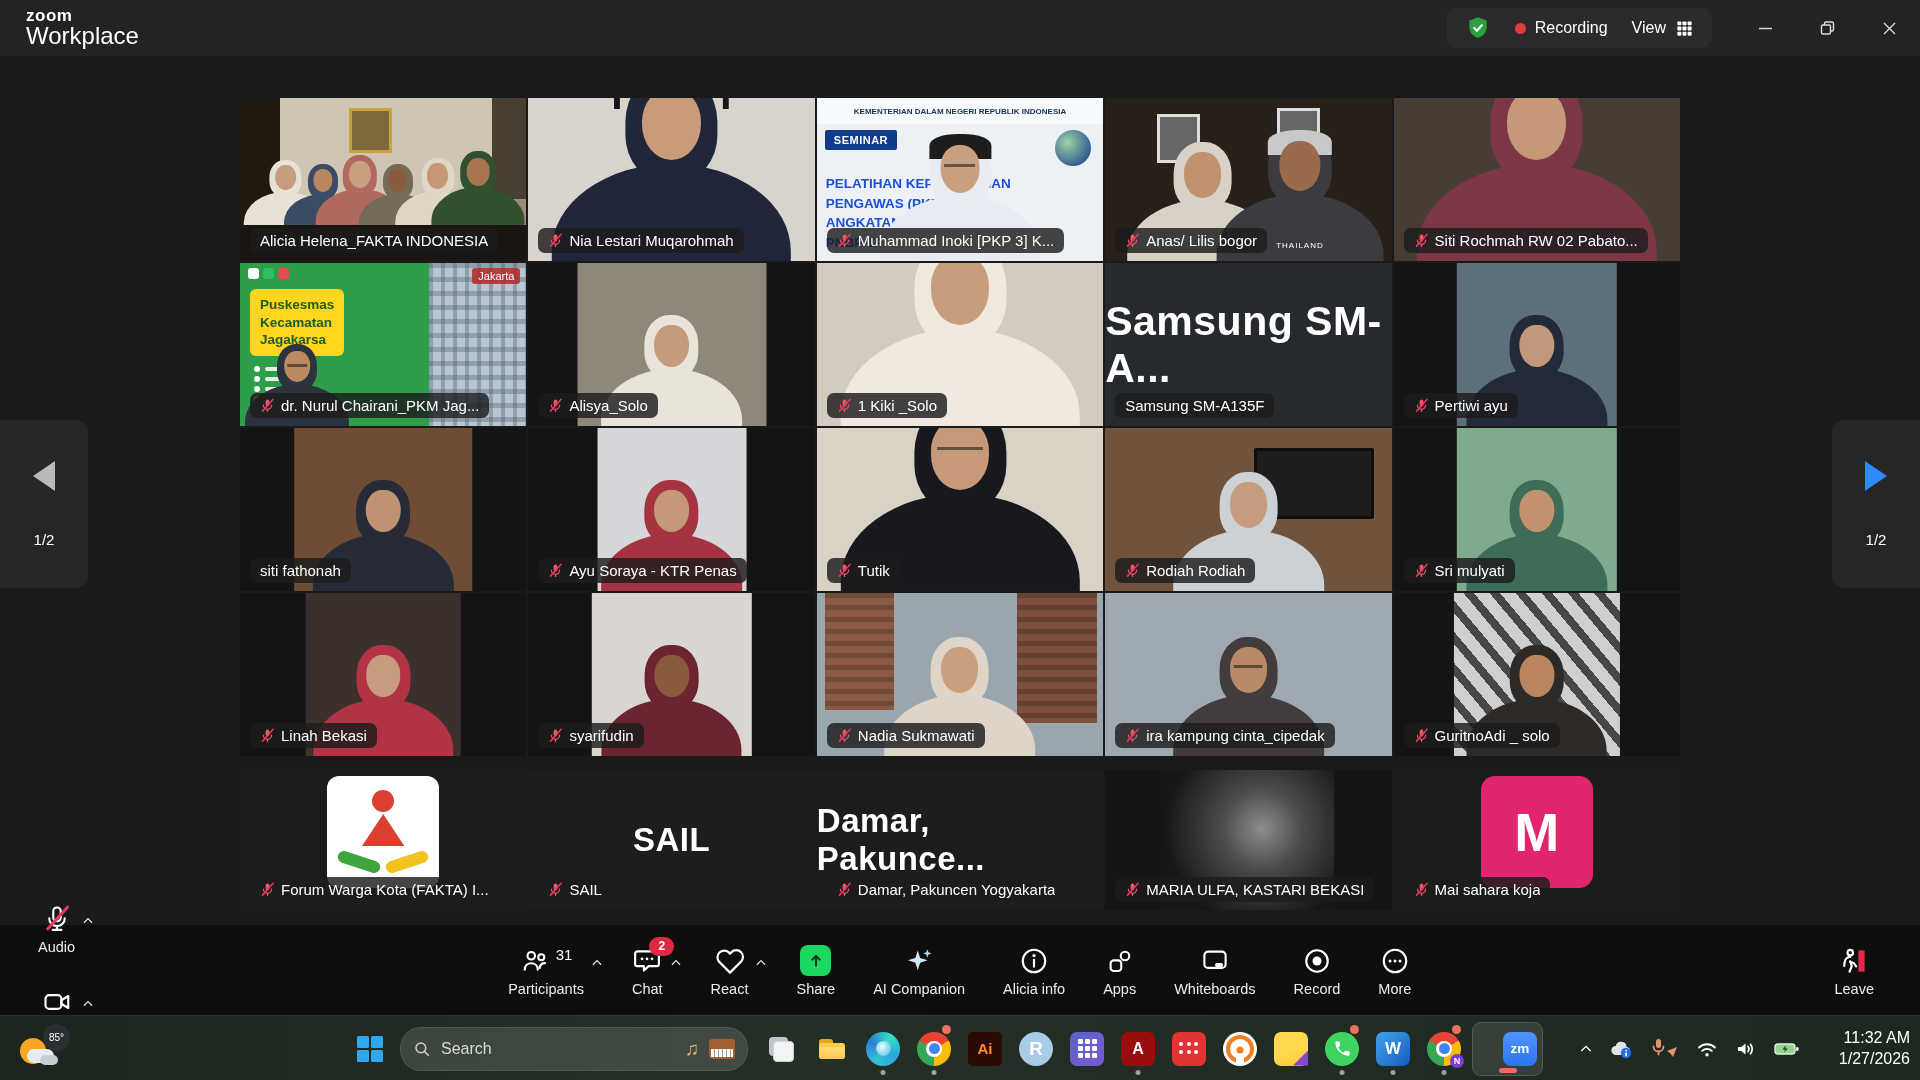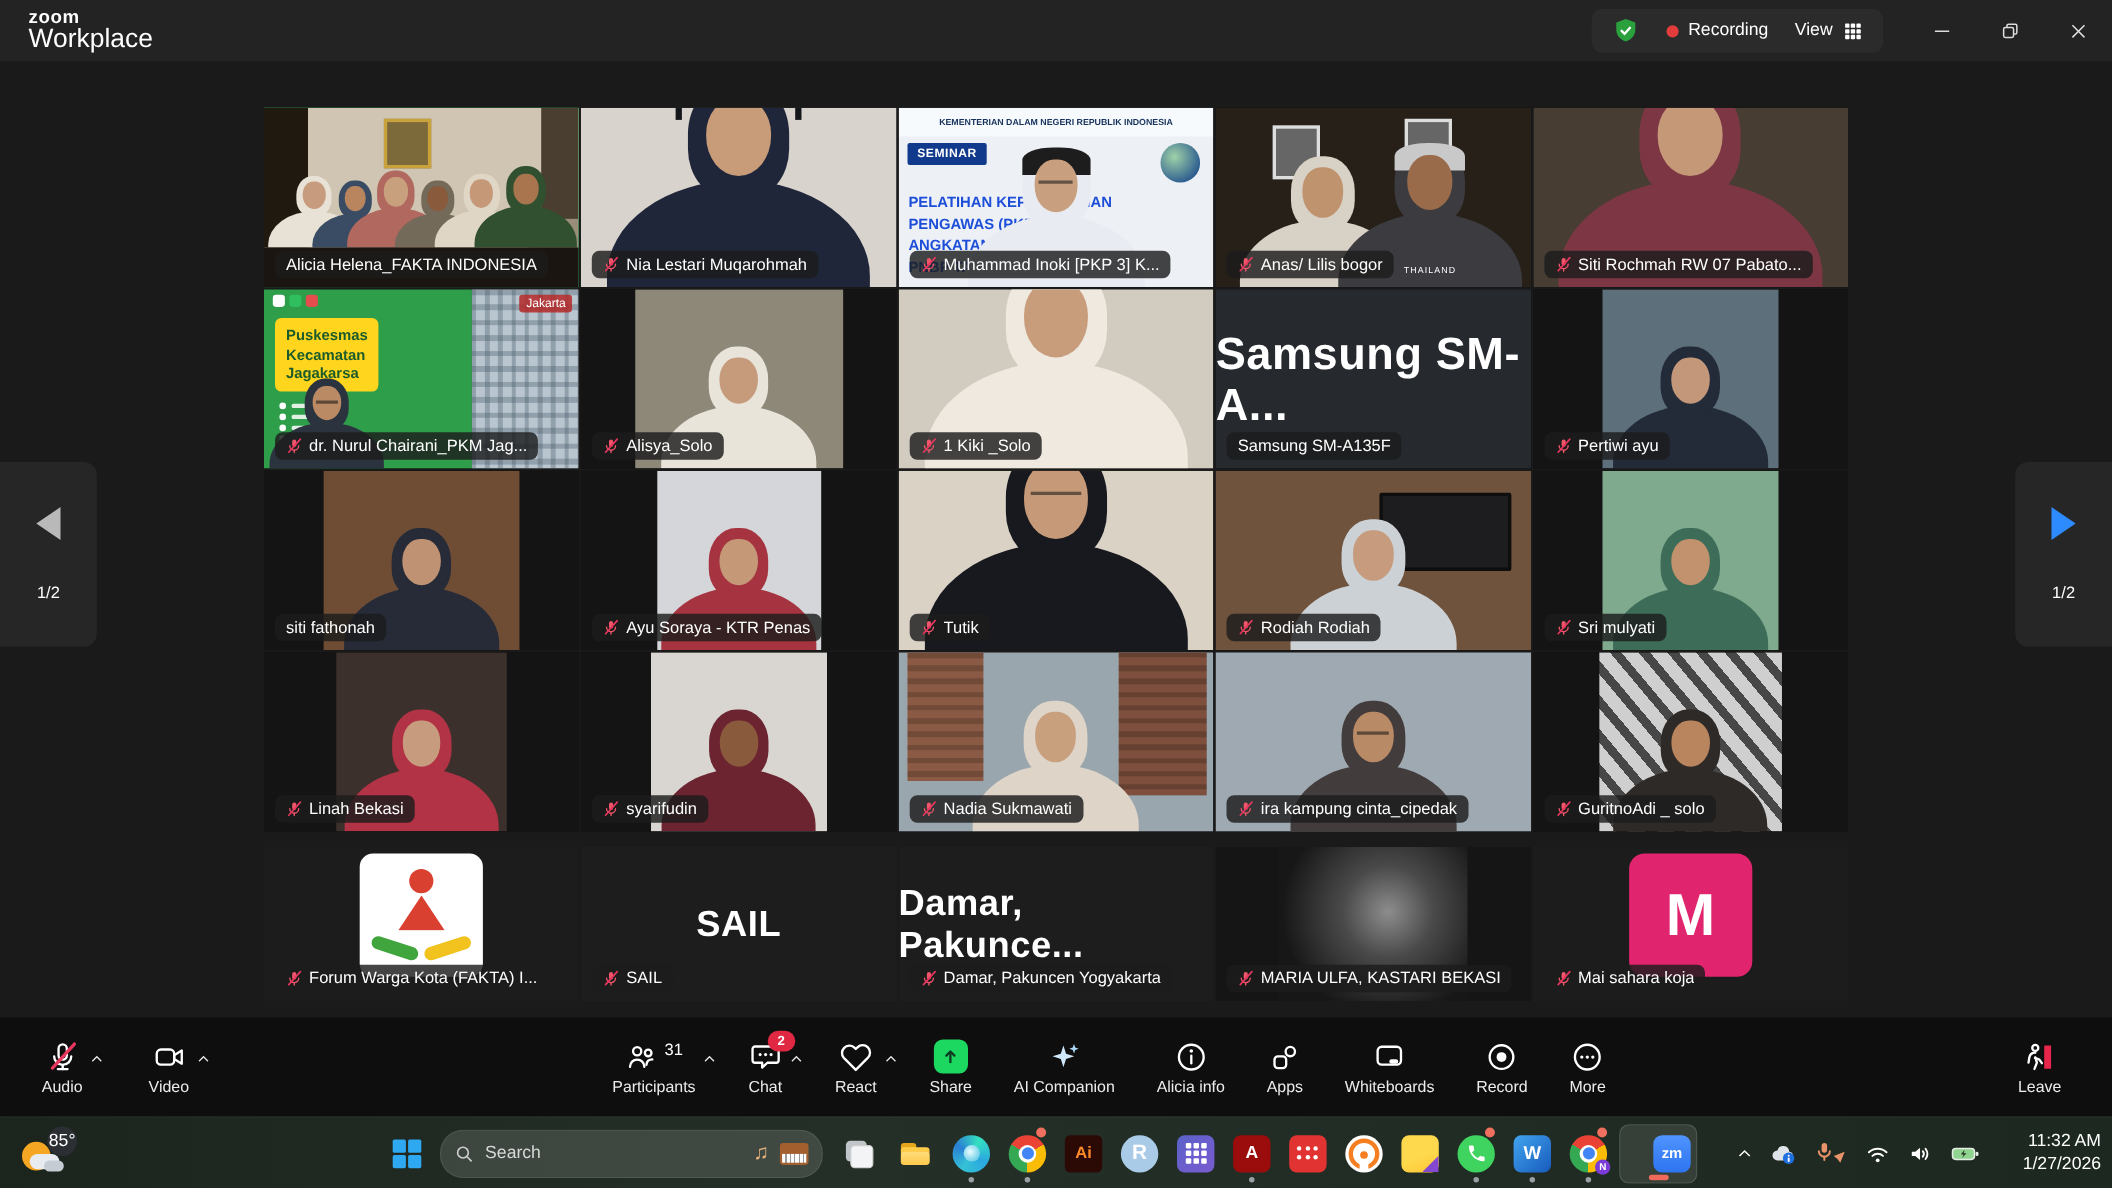--- a/index.html
+++ b/index.html
@@ -90,41 +90,41 @@
     align-items:center;justify-content:center;gap:40px;z-index:6;}
   .pager.left{left:0;border-radius:0 12px 12px 0;}
   .pager.right{right:0;border-radius:12px 0 0 12px;}
   .tri{width:0;height:0;border-top:15px solid transparent;border-bottom:15px solid transparent;}
   .tri-left{border-right:22px solid #b9b9b9;}
   .tri-right{border-left:22px solid #2e8bff;}
   .pg{color:#fff;font-size:15px;}
   
   .toolbar{position:absolute;top:925px;left:0;width:1920px;height:90px;background:#0e0e0e;display:flex;align-items:center;z-index:20;}
   .tb-sec{display:flex;align-items:center;}
-  #tb-left{padding-left:28px;gap:30px;}
+  #tb-left{padding-left:28px;gap:30px;flex-direction:column;}
   #tb-mid{margin:0 auto;gap:18px;}
   #tb-right{padding-right:36px;}
   .tgroup{display:flex;align-items:flex-start;}
   .titem{display:flex;flex-direction:column;align-items:center;padding:0 10px;cursor:default;}
   .ticon{height:34px;display:flex;align-items:center;justify-content:center;position:relative;gap:6px;}
   .tlabel{margin-top:3px;font-size:14.5px;color:#ececec;white-space:nowrap;}
   .tcaret{margin-top:12px;margin-left:-4px;}
   .cnt{color:#fff;font-size:15px;align-self:flex-start;margin-top:2px;text-align:right;}
   .badge{position:absolute;top:-7px;right:-12px;min-width:19px;height:19px;border-radius:10px;background:#e02843;
     color:#fff;font-size:12px;font-weight:700;display:flex;align-items:center;justify-content:center;padding:0 3px;}
   .share-ic{width:31px;height:31px;border-radius:8px;background:#1cd760;display:flex;align-items:center;justify-content:center;}
   
   .taskbar{position:absolute;top:1015px;left:0;width:1920px;height:65px;
     background:linear-gradient(90deg,#1c241e,#243027 40%,#1d2820);border-top:1px solid rgba(255,255,255,.06);z-index:30;}
   .wx{position:absolute;left:14px;top:6px;width:70px;height:54px;}
   .wx-sun{position:absolute;left:6px;top:16px;width:26px;height:26px;border-radius:50%;background:#f5a623;}
   .wx-cloud{position:absolute;left:13px;top:27px;width:27px;height:14px;background:#e8ecf0;border-radius:8px;}
   .wx-cloud2{position:absolute;left:26px;top:33px;width:18px;height:10px;background:#c6ccd4;border-radius:7px;}
   .wx-badge{position:absolute;left:29px;top:2px;width:27px;height:27px;border-radius:50%;background:#2b2e33;color:#fff;
-    font-size:16px;display:flex;align-items:center;justify-content:center;}
+    font-size:10px;display:flex;align-items:center;justify-content:center;}
   .tb-center{position:absolute;left:350px;top:0;height:100%;display:flex;align-items:center;gap:10px;}
   .winbtn{width:40px;height:48px;display:flex;align-items:center;justify-content:center;border-radius:6px;}
   .win{display:grid;grid-template-columns:12px 12px;grid-template-rows:12px 12px;gap:2px;}
   .win div{background:#2ea8f0;border-radius:1.5px;}
   .search{width:322px;height:42px;border-radius:21px;background:rgba(255,255,255,.13);border:1px solid rgba(255,255,255,.09);
     display:flex;align-items:center;padding:0 12px;gap:10px;}
   .search .sp{color:#d8d8d8;font-size:16px;flex:1;}
   .notes-glyph{color:#e9b27c;font-size:19px;}
   .piano{width:26px;height:20px;background:#a35f2e;border-radius:3px;position:relative;}
   .piano::after{content:"";position:absolute;left:2px;right:2px;bottom:2px;height:8px;
@@ -375,21 +375,21 @@
         </div>
         <div class="label">
           <svg width="15" height="15" viewBox="0 0 24 24">
             <rect x="9" y="2.5" width="6" height="11" rx="3" fill="#f0556a"></rect>
             <g fill="none" stroke="#f0556a" stroke-width="2" stroke-linecap="round">
               <path d="M5.5 11.5a6.5 6.5 0 0 0 13 0"></path>
               <path d="M12 18v3.5"></path>
             </g>
             <line x1="21" y1="2" x2="4" y2="21" stroke="#e8365f" stroke-width="2.4" stroke-linecap="round"></line>
           </svg>
-          <span class="nm">Siti Rochmah RW 07 Pabato...</span>
+          <span class="nm">Siti Rochmah RW 02 Pabato...</span>
         </div>
       </div>
       <div class="tile">
         <div class="scene">
           <div class="bn-left"><div class="bn-chips">
               <div class="bn-chip" style="background:#fff"></div>
               <div class="bn-chip" style="background:#2fbf5f"></div>
               <div class="bn-chip" style="background:#e34d4d"></div>
             </div><div class="bn-card"><div>Puskesmas</div><div>Kecamatan</div><div>Jagakarsa</div></div><div class="bn-row">
               <span class="bn-dot"></span>

